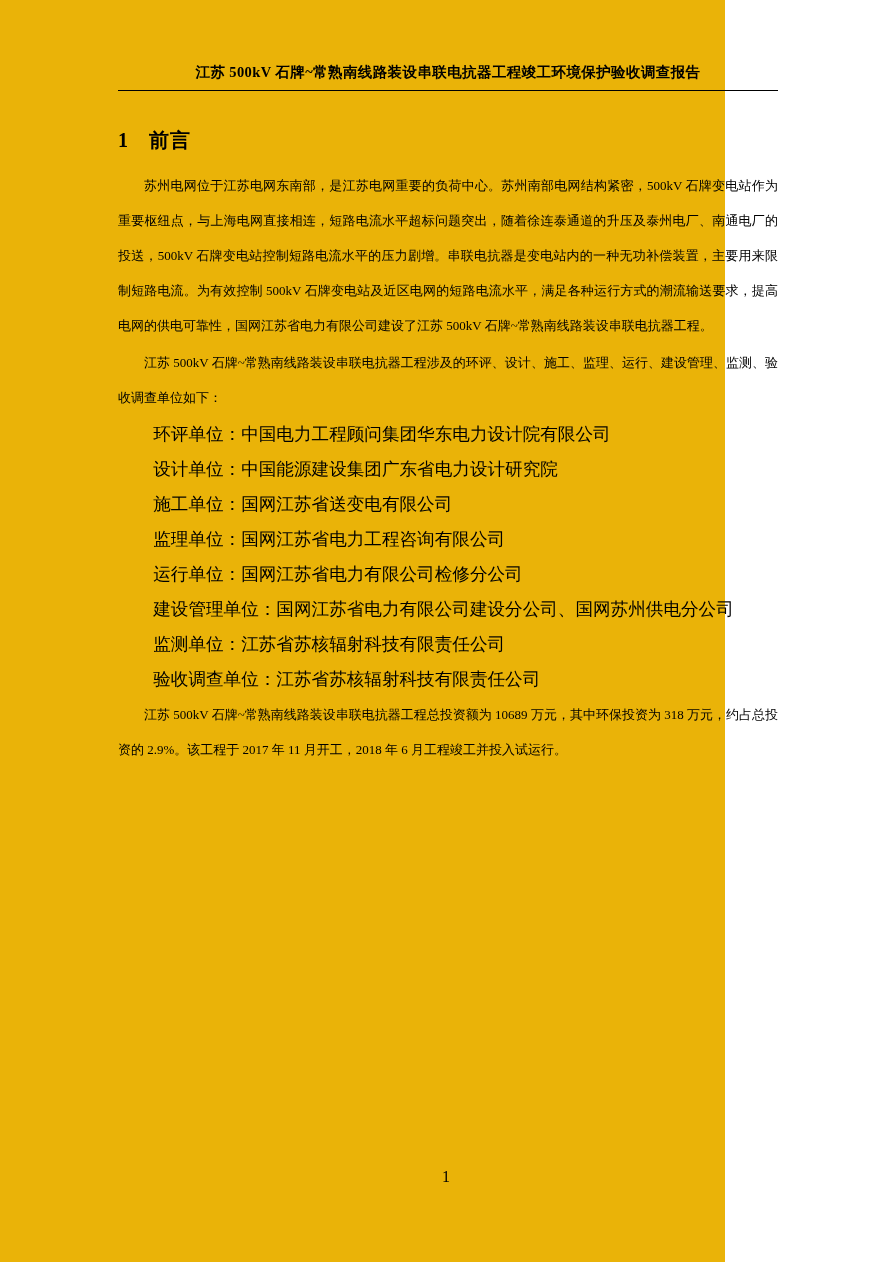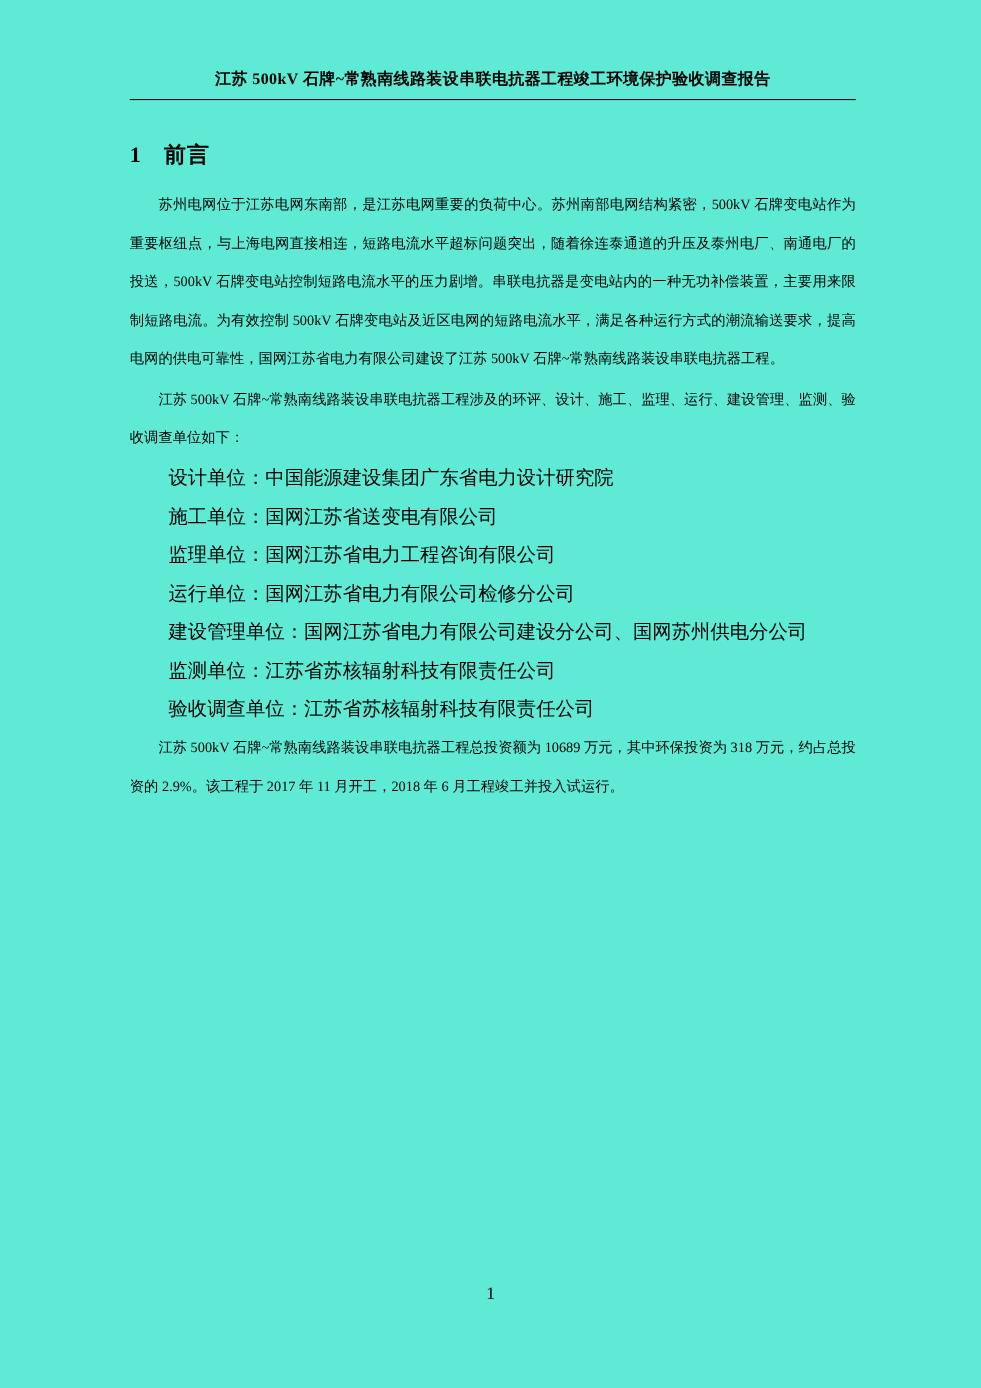--- a/index.html
+++ b/index.html
@@ -11,23 +11,23 @@
     width: 892px;
     height: 1262px;
     font-family: "Liberation Serif", "DejaVu Serif", serif;
     color: #000000;
     position: relative;
     overflow: hidden;
   }
   .page {
     position: absolute;
     left: 0; top: 0;
-    width: 892px;
+    width: 725px;
     height: 1262px;
-    background: #5eead4;
+    background: #eab308;
   }
   .content {
     position: absolute;
     left: 118px;
     top: 62px;
     width: 660px;
   }
   .header-text {
     font-family: "Liberation Serif", "DejaVu Serif", serif;
     font-weight: bold;
@@ -109,20 +109,21 @@
       <span class="num">1</span><span>前言</span>
     </h1>
 
 
     <p class="body">苏州电网位于江苏电网东南部，是江苏电网重要的负荷中心。苏州南部电网结构紧密，500kV 石牌变电站作为重要枢纽点，与上海电网直接相连，短路电流水平超标问题突出，随着徐连泰通道的升压及泰州电厂、南通电厂的投送，500kV 石牌变电站控制短路电流水平的压力剧增。串联电抗器是变电站内的一种无功补偿装置，主要用来限制短路电流。为有效控制 500kV 石牌变电站及近区电网的短路电流水平，满足各种运行方式的潮流输送要求，提高电网的供电可靠性，国网江苏省电力有限公司建设了江苏 500kV 石牌~常熟南线路装设串联电抗器工程。</p>
 
 
     <p class="body">江苏 500kV 石牌~常熟南线路装设串联电抗器工程涉及的环评、设计、施工、监理、运行、建设管理、监测、验收调查单位如下：</p>
 
     <div class="units-block">
+      <p class="unit-line">环评单位：中国电力工程顾问集团华东电力设计院有限公司</p>
       <p class="unit-line">设计单位：中国能源建设集团广东省电力设计研究院</p>
       <p class="unit-line">施工单位：国网江苏省送变电有限公司</p>
       <p class="unit-line">监理单位：国网江苏省电力工程咨询有限公司</p>
       <p class="unit-line">运行单位：国网江苏省电力有限公司检修分公司</p>
       <p class="unit-line">建设管理单位：国网江苏省电力有限公司建设分公司、国网苏州供电分公司</p>
       <p class="unit-line">监测单位：江苏省苏核辐射科技有限责任公司</p>
       <p class="unit-line">验收调查单位：江苏省苏核辐射科技有限责任公司</p>
     </div>
 
     <p class="body">江苏 500kV 石牌~常熟南线路装设串联电抗器工程总投资额为 10689 万元，其中环保投资为 318 万元，约占总投资的 2.9%。该工程于 2017 年 11 月开工，2018 年 6 月工程竣工并投入试运行。</p>

